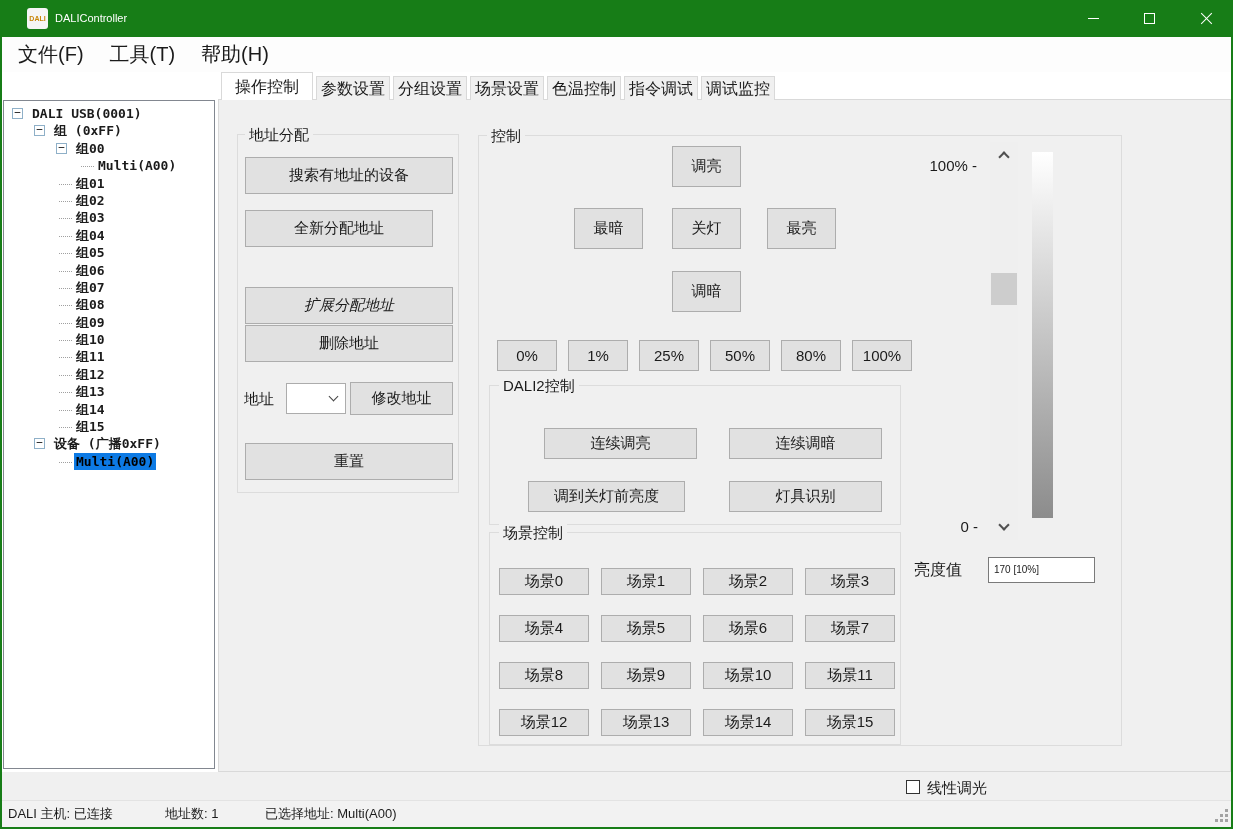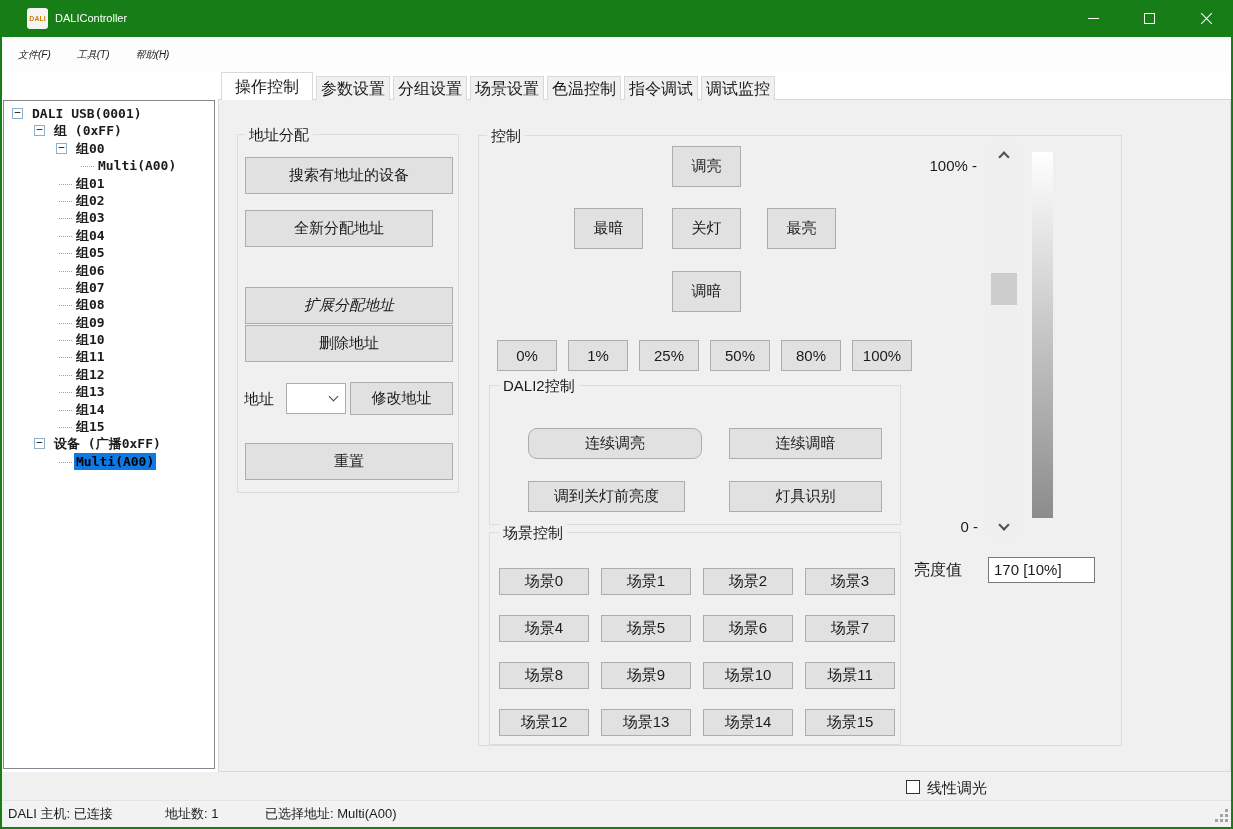--- a/index.html
+++ b/index.html
@@ -15,21 +15,21 @@
   .window-title { position:absolute; left:55px; top:0; line-height:37px; color:#ffffff; font-size:11px; }
   .caption-btn { position:absolute; top:0; width:46px; height:37px; display:flex; align-items:center; justify-content:center; cursor:default; }
   .btn-min { left:1070px; } .btn-max { left:1126px; } .btn-close { left:1183px; }
   .glyph-min { width:11px; height:0; border-top:1px solid #fff; }
   .glyph-max { width:11px; height:11px; border:1px solid #fff; }
   .glyph-close { position:relative; width:13px; height:13px; }
   .glyph-close::before,.glyph-close::after { content:""; position:absolute; left:-1px; top:6px; width:15px; height:1px; background:#fff; }
   .glyph-close::before { transform:rotate(45deg);} .glyph-close::after { transform:rotate(-45deg);}
   
   .menubar { position:absolute; left:0; top:37px; width:1233px; height:35px; background:#fdfdfd; display:flex; align-items:center; padding-left:17px; }
-  .menu-item { font-size:10px; margin-right:24px; padding:2px 1px;font-style:italic; }
+  .menu-item { font-size:20px; margin-right:24px; padding:2px 1px; }
   
   .edge-l { position:absolute; left:0; top:37px; bottom:0; width:2px; background:var(--titlebar-green,#177d17); z-index:50; }
   .edge-r { position:absolute; right:0; top:37px; bottom:0; width:2px; background:var(--titlebar-green,#177d17); z-index:50; }
   .edge-b { position:absolute; left:0; bottom:0; width:1233px; height:2px; background:var(--titlebar-green,#177d17); z-index:50; }
   
   .tabstrip { position:absolute; left:221px; top:72px; height:28px; display:flex; align-items:flex-end; z-index:3; }
   .tab { font-size:16px; height:24px; line-height:23px; padding:0 4px; margin-left:3px;
     background:#f0f0f0; border:1px solid #d9d9d9; border-bottom:none; white-space:nowrap; }
   .tab.active { height:28px; line-height:27px; padding:0 13px; margin-left:0; background:#ffffff; position:relative; z-index:4; }
   
@@ -46,21 +46,21 @@
   .tree-dash { position:absolute; top:9px; width:13px; border-top:1px dotted #a0a0a0; }
   
   .groupbox { position:absolute; border:1px solid #dcdcdc; }
   .groupbox > .gb-title { position:absolute; top:-9px; font-size:15px; background:#f0f0f0; padding:0 4px; white-space:nowrap; }
   
   .btn { position:absolute; background:#e1e1e1; border:1px solid #adadad; font-size:15px; color:#1b1b1b;
     display:flex; align-items:center; justify-content:center; font-family:"Liberation Sans",sans-serif; white-space:nowrap; }
   .label { position:absolute; font-size:15px; white-space:nowrap; }
   .combobox { position:absolute; background:#fff; border:1px solid #acacac; }
   .combo-chevron { position:absolute; right:8px; top:9px; width:7px; height:7px; border-right:1.5px solid #444; border-bottom:1.5px solid #444; transform:rotate(45deg); }
-  .textbox { position:absolute; background:#fff; border:1px solid #7a7a7a; font-size:15px; line-height:24px; padding-left:5px; }
+  .textbox { position:absolute; background:#fff; border:1px solid #7a7a7a; font-size:10px; line-height:24px; padding-left:5px; }
   .percent-row { position:absolute; left:497px; top:340px; display:flex; gap:11px; }
   .percent-row .btn, .scene-grid .btn { position:static; }
   .percent-row .btn { width:60px; height:31px; }
   .scene-grid { position:absolute; left:499px; top:568px; display:grid; grid-template-columns:repeat(4,90px); gap:20px 12px; }
   .scene-grid .btn { width:90px; height:27px; }
   
   .scale-label { position:absolute; font-size:15px; text-align:right; }
   .scrollbar { position:absolute; left:990px; top:142px; width:28px; height:398px; background:#efefef; }
   .sb-thumb { position:absolute; left:1px; top:131px; width:26px; height:32px; background:#cdcdcd; }
   .sb-arrow { position:absolute; left:10px; width:8px; height:8px; border-top:2px solid #505050; border-right:2px solid #505050; }
@@ -164,21 +164,21 @@
       <button class="btn">1%</button>
       <button class="btn">25%</button>
       <button class="btn">50%</button>
       <button class="btn">80%</button>
       <button class="btn">100%</button>
     </div>
 
   <div class="groupbox" style="left:489px; top:385px; width:412px; height:140px;">
     <span class="gb-title" style="left:9px;">DALI2控制</span>
   </div>
-  <button class="btn" style="left:528px; top:428px; width:174px; height:31px;border-radius:9px;">连续调亮</button>
+  <button class="btn" style="left:544px; top:428px; width:153px; height:31px;">连续调亮</button>
   <button class="btn" style="left:729px; top:428px; width:153px; height:31px;">连续调暗</button>
   <button class="btn" style="left:528px; top:481px; width:157px; height:31px;">调到关灯前亮度</button>
   <button class="btn" style="left:729px; top:481px; width:153px; height:31px;">灯具识别</button>
 
   <div class="groupbox" style="left:489px; top:532px; width:412px; height:213px;">
     <span class="gb-title" style="left:9px;">场景控制</span>
   </div>
   <div class="scene-grid" id="sceneGrid">
       <button class="btn">场景0</button>
       <button class="btn">场景1</button>

